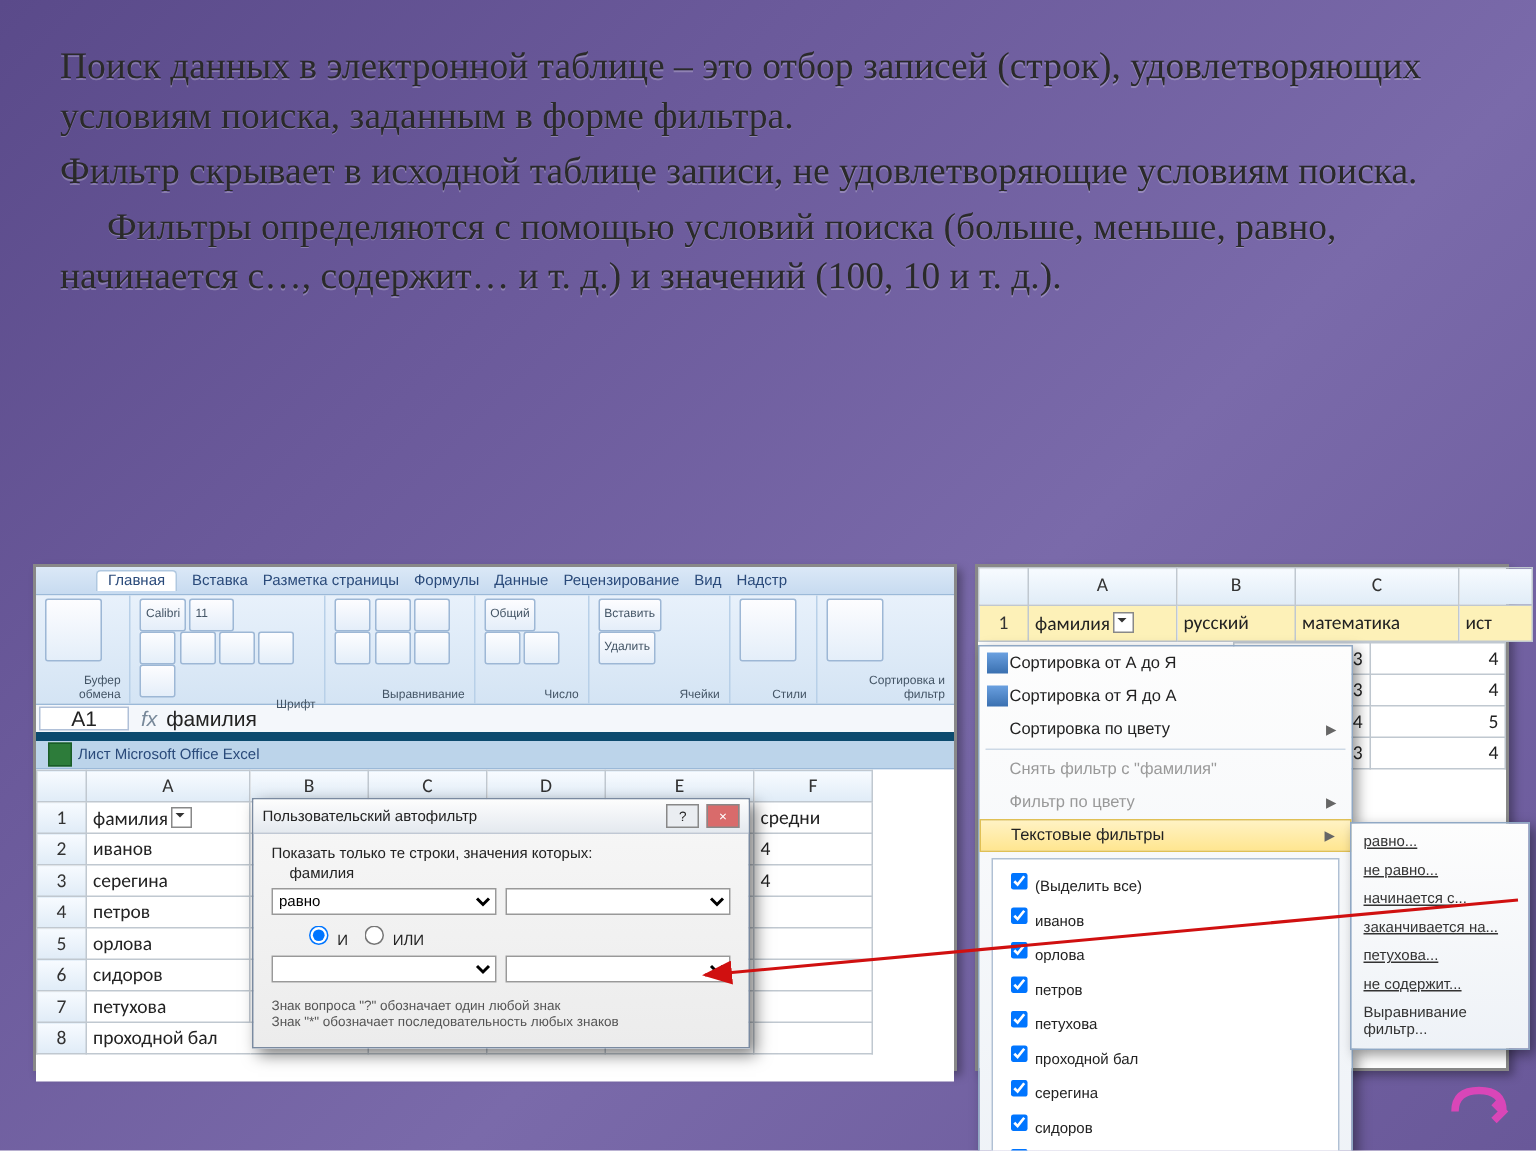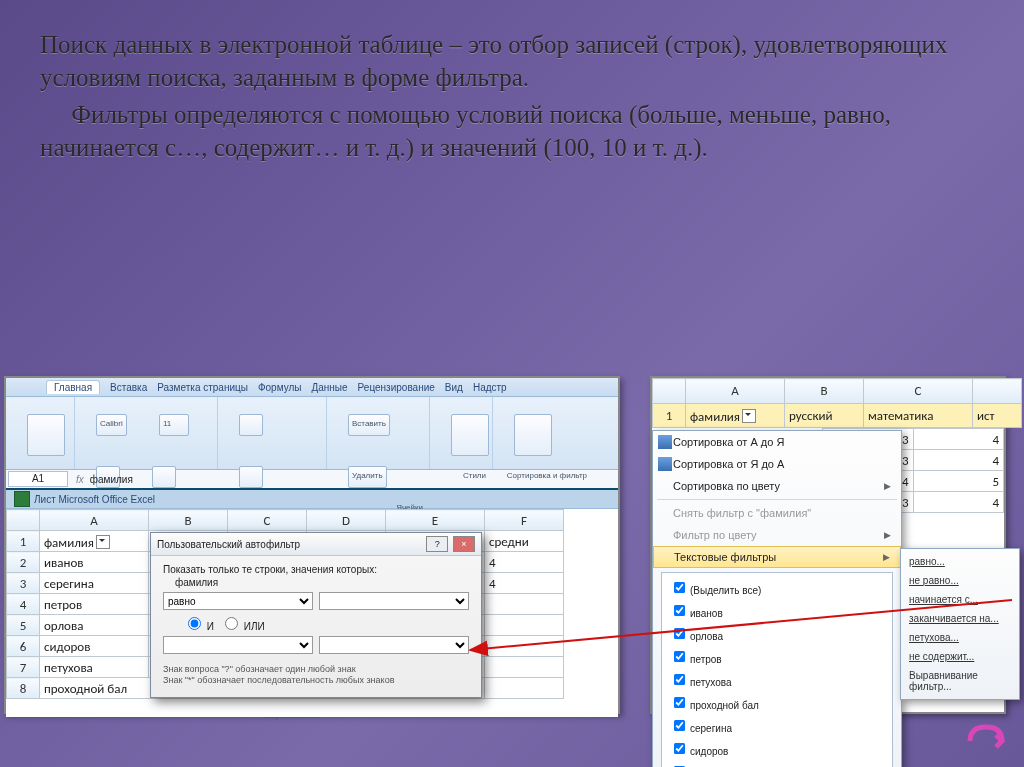--- a/index.html
+++ b/index.html
@@ -1,33 +1,33 @@
 <!DOCTYPE html>
 <html><head>
 <meta charset="utf-8">
 <style>
 html,body{margin:0;padding:0;width:1024px;height:767px;font-family:"Times New Roman",serif;overflow:hidden}
 body{background:linear-gradient(135deg,#5a4a8a 0%,#6b5a9b 30%,#7a6aaa 60%,#695899 100%)}
 .slide{position:relative;width:1024px;height:767px}
 .text-block{position:absolute;left:40px;top:28px;right:36px;color:#2a2a2a;font-size:25px;line-height:1.32;text-shadow:0 1px 0 rgba(255,255,255,.25)}
 .text-block p{margin:0 0 4px 0}
 .screenshot{position:absolute;background:#fff;border:2px solid #888;box-shadow:3px 3px 6px rgba(0,0,0,.35);font-family:Tahoma,Arial,sans-serif;font-size:11px;color:#222}
-.shot-left{left:4px;top:376px;width:612px;height:334px}
+.shot-left{left:22px;top:376px;width:612px;height:334px}
 .shot-right{left:650px;top:376px;width:352px;height:334px}
 
 
 .ribbon-tabs{height:18px;background:linear-gradient(#dbe8f7,#c7dbf0);border-bottom:1px solid #9bb9d8;display:flex;align-items:center;padding-left:40px;gap:10px;font-size:10px;color:#2a4a7a}
 .ribbon-tabs span.active{background:#fff;border:1px solid #b0c8e0;border-bottom:none;padding:1px 7px;border-radius:3px 3px 0 0}
 .ribbon{height:72px;background:linear-gradient(#e8f1fb,#d4e4f4);border-bottom:1px solid #9bb9d8;display:flex}
 .group{border-right:1px solid #b8d0e8;padding:2px 6px;display:flex;flex-direction:column;justify-content:space-between;font-size:8px;color:#456}
 .group .glabel{text-align:right;color:#456;font-size:8px;margin-top:0}
-.rbtn{display:inline-block;min-width:22px;height:20px;border:1px solid #9db7d5;border-radius:2px;background:linear-gradient(#fdfdff,#e4eef9);margin:15px;vertical-align:middle}
+.rbtn{display:inline-block;min-width:22px;height:20px;border:1px solid #9db7d5;border-radius:2px;background:linear-gradient(#fdfdff,#e4eef9);margin:0;vertical-align:middle}
 .rbtn.big{width:36px;height:40px}
 .rbtn.txt{font-size:8px;padding:0 3px;line-height:18px;white-space:nowrap}
-.cellref-bar{height:18px;border-bottom:2px solid #0c4a6e;display:flex;align-items:center;background:#f4f7fb;font-size:10px}
+.cellref-bar{height:18px;border-bottom:6px solid #0c4a6e;display:flex;align-items:center;background:#f4f7fb;font-size:14px}
 .cellref-bar .ref{width:58px;border:1px solid #b0c0d8;background:#fff;text-align:center;margin:0 2px;height:14px;line-height:14px}
 .cellref-bar .fx{padding:0 6px;color:#789;font-style:italic}
 .doc-title{height:18px;display:flex;align-items:center;padding-left:8px;background:#bcd4ea;border-bottom:1px solid #9bb9d8;font-size:10px;color:#2a4a7a}
 .doc-title .xicon{width:14px;height:14px;background:#2d7c3a;border:1px solid #1a5c28;margin-right:4px}
 .sheet{position:relative;background:#fff;height:208px;overflow:hidden}
 table.grid{border-collapse:collapse;table-layout:fixed}
 .grid th,.grid td{border:1px solid #c0c8d0;font-size:13px;font-family:Calibri,Arial;height:20px;padding:0 4px;text-align:left;white-space:nowrap;overflow:hidden}
 .grid th{background:linear-gradient(#f7fbff,#e0ecf7);font-weight:400;text-align:center;color:#333}
 .grid th.colh{width:70px}
 .grid th.rh{width:24px;text-align:center}
@@ -67,20 +67,21 @@
 
 .u-arrow{position:absolute;right:18px;bottom:10px;width:42px;height:36px}
 .u-arrow svg path{fill:none;stroke:#d946b8;stroke-width:5}
 </style>
 </head>
 <body>
 
 <div class="slide">
   <div class="text-block">
     <p>Поиск данных в электронной таблице – это отбор записей (строк), удовлетворяющих условиям поиска, заданным в форме фильтра.</p>
+    <p>Фильтр скрывает в исходной таблице записи, не удовлетворяющие условиям поиска.</p>
     <p style="white-space:pre-wrap">     Фильтры определяются с помощью условий поиска (больше, меньше, равно, начинается с…, содержит… и т. д.) и значений (100, 10 и т. д.).</p>
   </div>
 
   <div class="screenshot shot-left">
     <div class="ribbon-tabs">
       <span class="active">Главная</span>
       <span>Вставка</span>
       <span>Разметка страницы</span>
       <span>Формулы</span>
       <span>Данные</span>
@@ -108,20 +109,28 @@
       <div class="group" style="width:96px">
         <div>
           <span class="rbtn"></span>
           <span class="rbtn"></span>
           <span class="rbtn"></span><br>
           <span class="rbtn"></span>
           <span class="rbtn"></span>
           <span class="rbtn"></span>
         </div>
         <div class="glabel">Выравнивание</div>
+      </div>
+      <div class="group" style="width:70px">
+        <div>
+          <span class="rbtn txt">Общий</span><br>
+          <span class="rbtn"></span>
+          <span class="rbtn"></span>
+        </div>
+        <div class="glabel">Число</div>
       </div>
       <div class="group" style="width:90px">
         <div>
           <span class="rbtn txt">Вставить</span><br>
           <span class="rbtn txt">Удалить</span>
         </div>
         <div class="glabel">Ячейки</div>
       </div>
       <div class="group" style="width:50px">
         <div><span class="rbtn big"></span></div>

